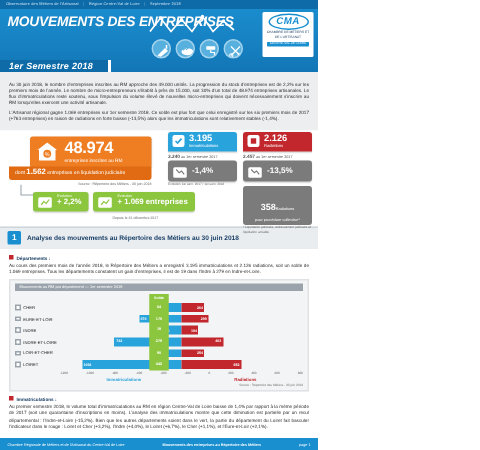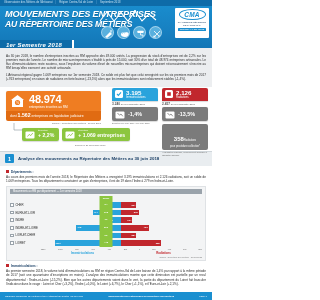--- a/index.html
+++ b/index.html
@@ -85,20 +85,21 @@
   .intro p:last-child { margin-bottom: 0; }
 
   
   .kpis { position: relative; height: 62px; background:#fff; padding: 4px 5px 0 5px; }
 
   .kpi-left { position: absolute; left: 6px; top: 4px; width: 95px; }
   .orange-card {
     background: #ef7d22; border-radius: 2px; padding: 3px 4px 3px 4px;
     display: flex; align-items: center; gap: 4px;
     box-shadow: 0 .5px 1px rgba(0,0,0,.18);
+    margin-left: 14px;
   }
   .home-ico {
     width: 15px; height: 14px; flex: 0 0 auto;
     display:flex; align-items:center; justify-content:center;
   }
   .big-num { color:#fff; font-size: 11px; font-weight: bold; line-height: 11px; letter-spacing:-.2px; }
   .big-lbl { color:#fff; font-size: 3.2px; line-height: 4px; }
   .orange-strip {
     background: #e06b12; color: #fff; border-radius: 0 0 2px 2px;
     font-size: 3.4px; padding: 2px 4px; line-height: 5px;
@@ -220,21 +221,20 @@
     <div class="topbar">
       <span>Observatoire des Métiers de l'Artisanat</span>
       <span class="sep">|</span>
       <span>Région Centre-Val de Loire</span>
       <span class="sep">|</span>
       <span>Septembre 2018</span>
     </div>
 
     <div class="title-wrap">
       <div class="title-l1">MOUVEMENTS DES ENTREPRISES</div>
-      <div class="title-l2">AU RÉPERTOIRE DES MÉTIERS</div>
     </div>
 
     <svg class="zigzag" viewBox="0 0 62 15">
       <polyline points="2,12 9,3 16,12 23,4 30,12 37,2 44,12 51,5 58,11" fill="none" stroke="#ffffff" stroke-width="1.1"></polyline>
       <circle cx="9" cy="3" r="1.1" fill="#fff"></circle>
         <circle cx="23" cy="4" r="1.1" fill="#fff"></circle>
       <circle cx="37" cy="2" r="1.1" fill="#fff"></circle>
         <circle cx="51" cy="5" r="1.1" fill="#fff"></circle>
     </svg>
 

